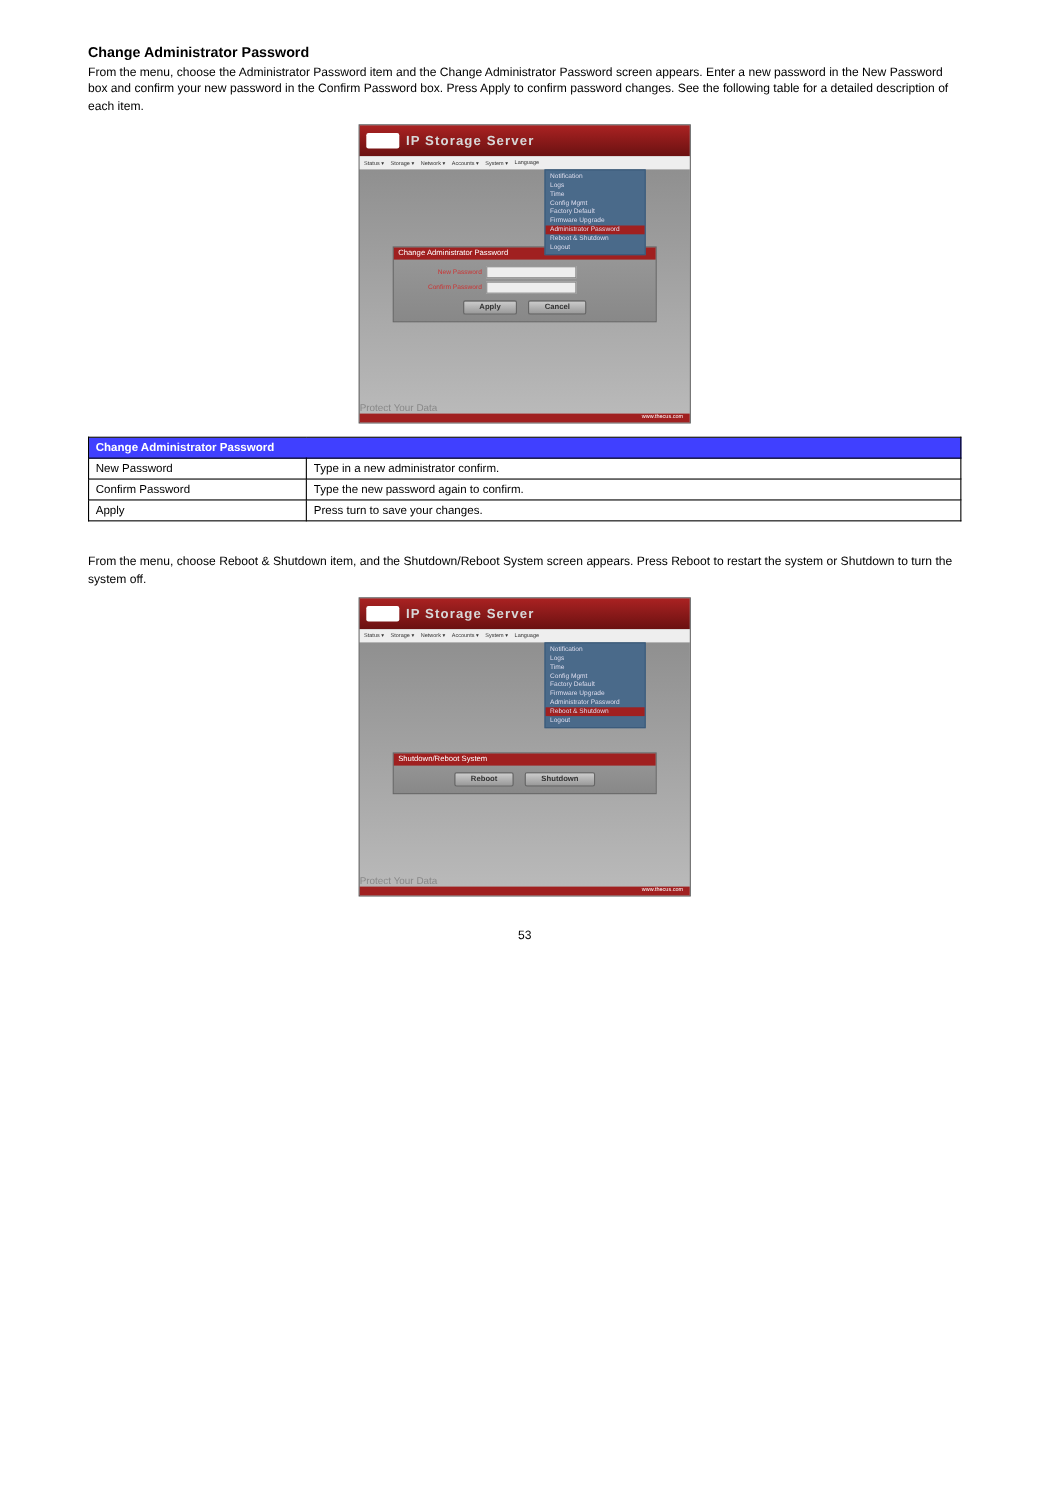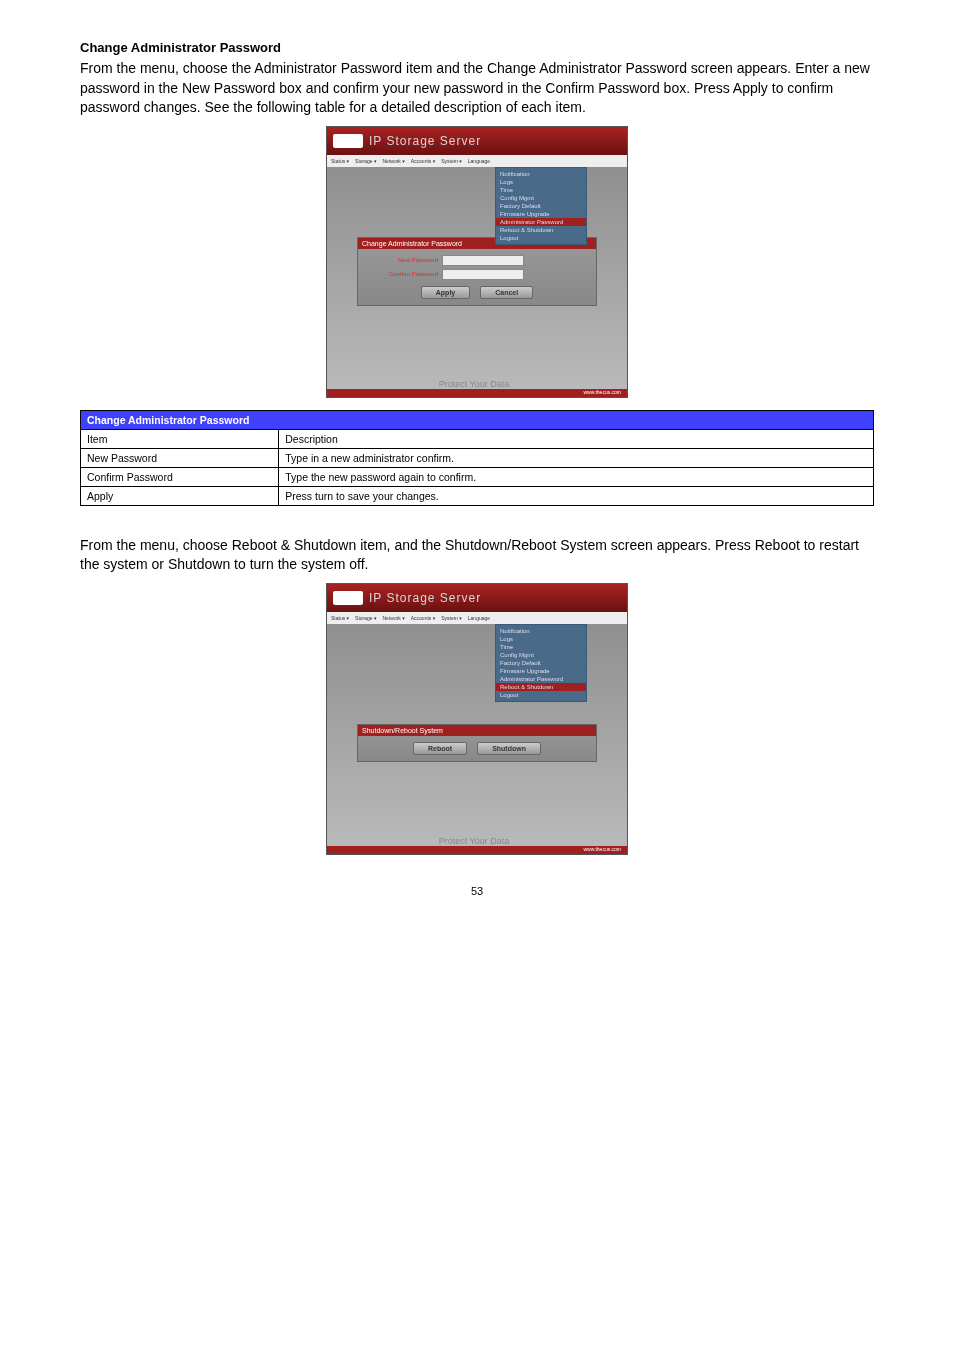--- a/index.html
+++ b/index.html
@@ -1,36 +1,36 @@
 <!DOCTYPE html>
 <html><head>
 <meta charset="utf-8">
 <style>
   body{margin:0;background:#fff;font-family:Arial,sans-serif;font-size:11px;color:#000}
   .page{width:954px;margin:0 auto;padding:40px 80px;box-sizing:border-box}
   .section{margin-bottom:30px}
   .section-title{font-weight:bold;font-size:13px;margin-bottom:4px}
-  .section-text{font-size:14px;line-height:1.4;margin-bottom:6px}
+  .section-text{font-size:11px;line-height:1.4;margin-bottom:6px}
   .ss{width:300px;height:270px;margin:8px auto 12px auto;display:block;background:linear-gradient(#888,#bbb);border:1px solid #555;position:relative;font-size:6px;color:#fff}
   .ss-header{height:28px;background:linear-gradient(#aa2222,#6a1111);display:flex;align-items:center;padding-left:6px}
   .ss-logo{width:30px;height:14px;background:#fff;border-radius:2px;margin-right:6px}
-  .ss-title{color:#d8d8d8;font-size:12px;font-weight:normal;letter-spacing:1px}
+  .ss-title{color:#d8d8d8;font-size:12px;font-weight:bold;letter-spacing:1px}
   .ss-menubar{height:12px;background:#eee;color:#333;display:flex;align-items:center;font-size:5px;padding:0 4px;gap:6px}
   .ss-menubar span{position:relative}
   .ss-dropdown{position:absolute;top:40px;right:40px;width:90px;background:#4a6a8a;border:1px solid #3a5a7a;padding:2px 0}
   .ss-dropdown div{padding:1px 4px;color:#dde}
   .ss-dropdown .active{background:#a02020}
   .ss-panel{background:linear-gradient(#999,#888);border:1px solid #666;margin:70px 30px 0 30px;padding:6px 10px}
   .ss-panel-title{background:#a02020;color:#fff;padding:2px 4px;font-size:7px;margin:-6px -10px 6px -10px}
   .ss-row{display:flex;align-items:center;margin:3px 0;gap:4px}
   .ss-label{color:#c33;font-size:6px;width:70px;text-align:right}
   .ss-input{width:80px;height:9px;background:#eee;border:1px solid #888}
   .ss-btnrow{display:flex;justify-content:center;gap:10px;margin-top:6px}
   .ss-btn{background:linear-gradient(#ccc,#999);border:1px solid #666;color:#333;font-size:7px;font-weight:bold;padding:2px 14px;border-radius:2px}
-  .ss-footer{position:absolute;bottom:0;right:0;height:22px;width:100%;display:flex;justify-content:flex-end;align-items:center;flex-direction:column}
+  .ss-footer{position:absolute;bottom:0;right:0;height:22px;width:100%;display:flex;justify-content:flex-end;align-items:flex-start;flex-direction:column}
   .ss-footer-logo{color:#888;font-size:9px;padding-right:6px}
   .ss-footer-bar{width:100%;height:8px;background:#a02020;color:#fff;font-size:5px;text-align:right;padding-right:6px;box-sizing:border-box}
   table.desc{width:100%;border-collapse:collapse;font-size:10.5px;margin-top:8px;margin-bottom:24px}
   table.desc th,table.desc td{border:1px solid #000;padding:3px 6px;text-align:left}
   table.desc th{background:#4040ff;color:#fff;font-weight:bold}
   table.desc .col1{width:25%}
   .pagenum{text-align:center;font-size:11px;margin-top:20px}
 </style>
 </head>
 <body>
@@ -85,24 +85,20 @@
         <div class="ss-footer-bar">www.thecus.com</div>
       </div>
     </div>
 
     <table class="desc">
       <tbody>
           <tr>
         <th class="col1" colspan="2">Change Administrator Password</th>
       </tr>
       <tr>
-        <td class="col1">Item</td>
-        <td>Description</td>
-      </tr>
-      <tr>
         <td class="col1">New Password</td>
         <td>Type in a new administrator confirm.</td>
       </tr>
       <tr>
         <td class="col1">Confirm Password</td>
         <td>Type the new password again to confirm.</td>
       </tr>
       <tr>
         <td class="col1">Apply</td>
         <td>Press turn to save your changes.</td>

